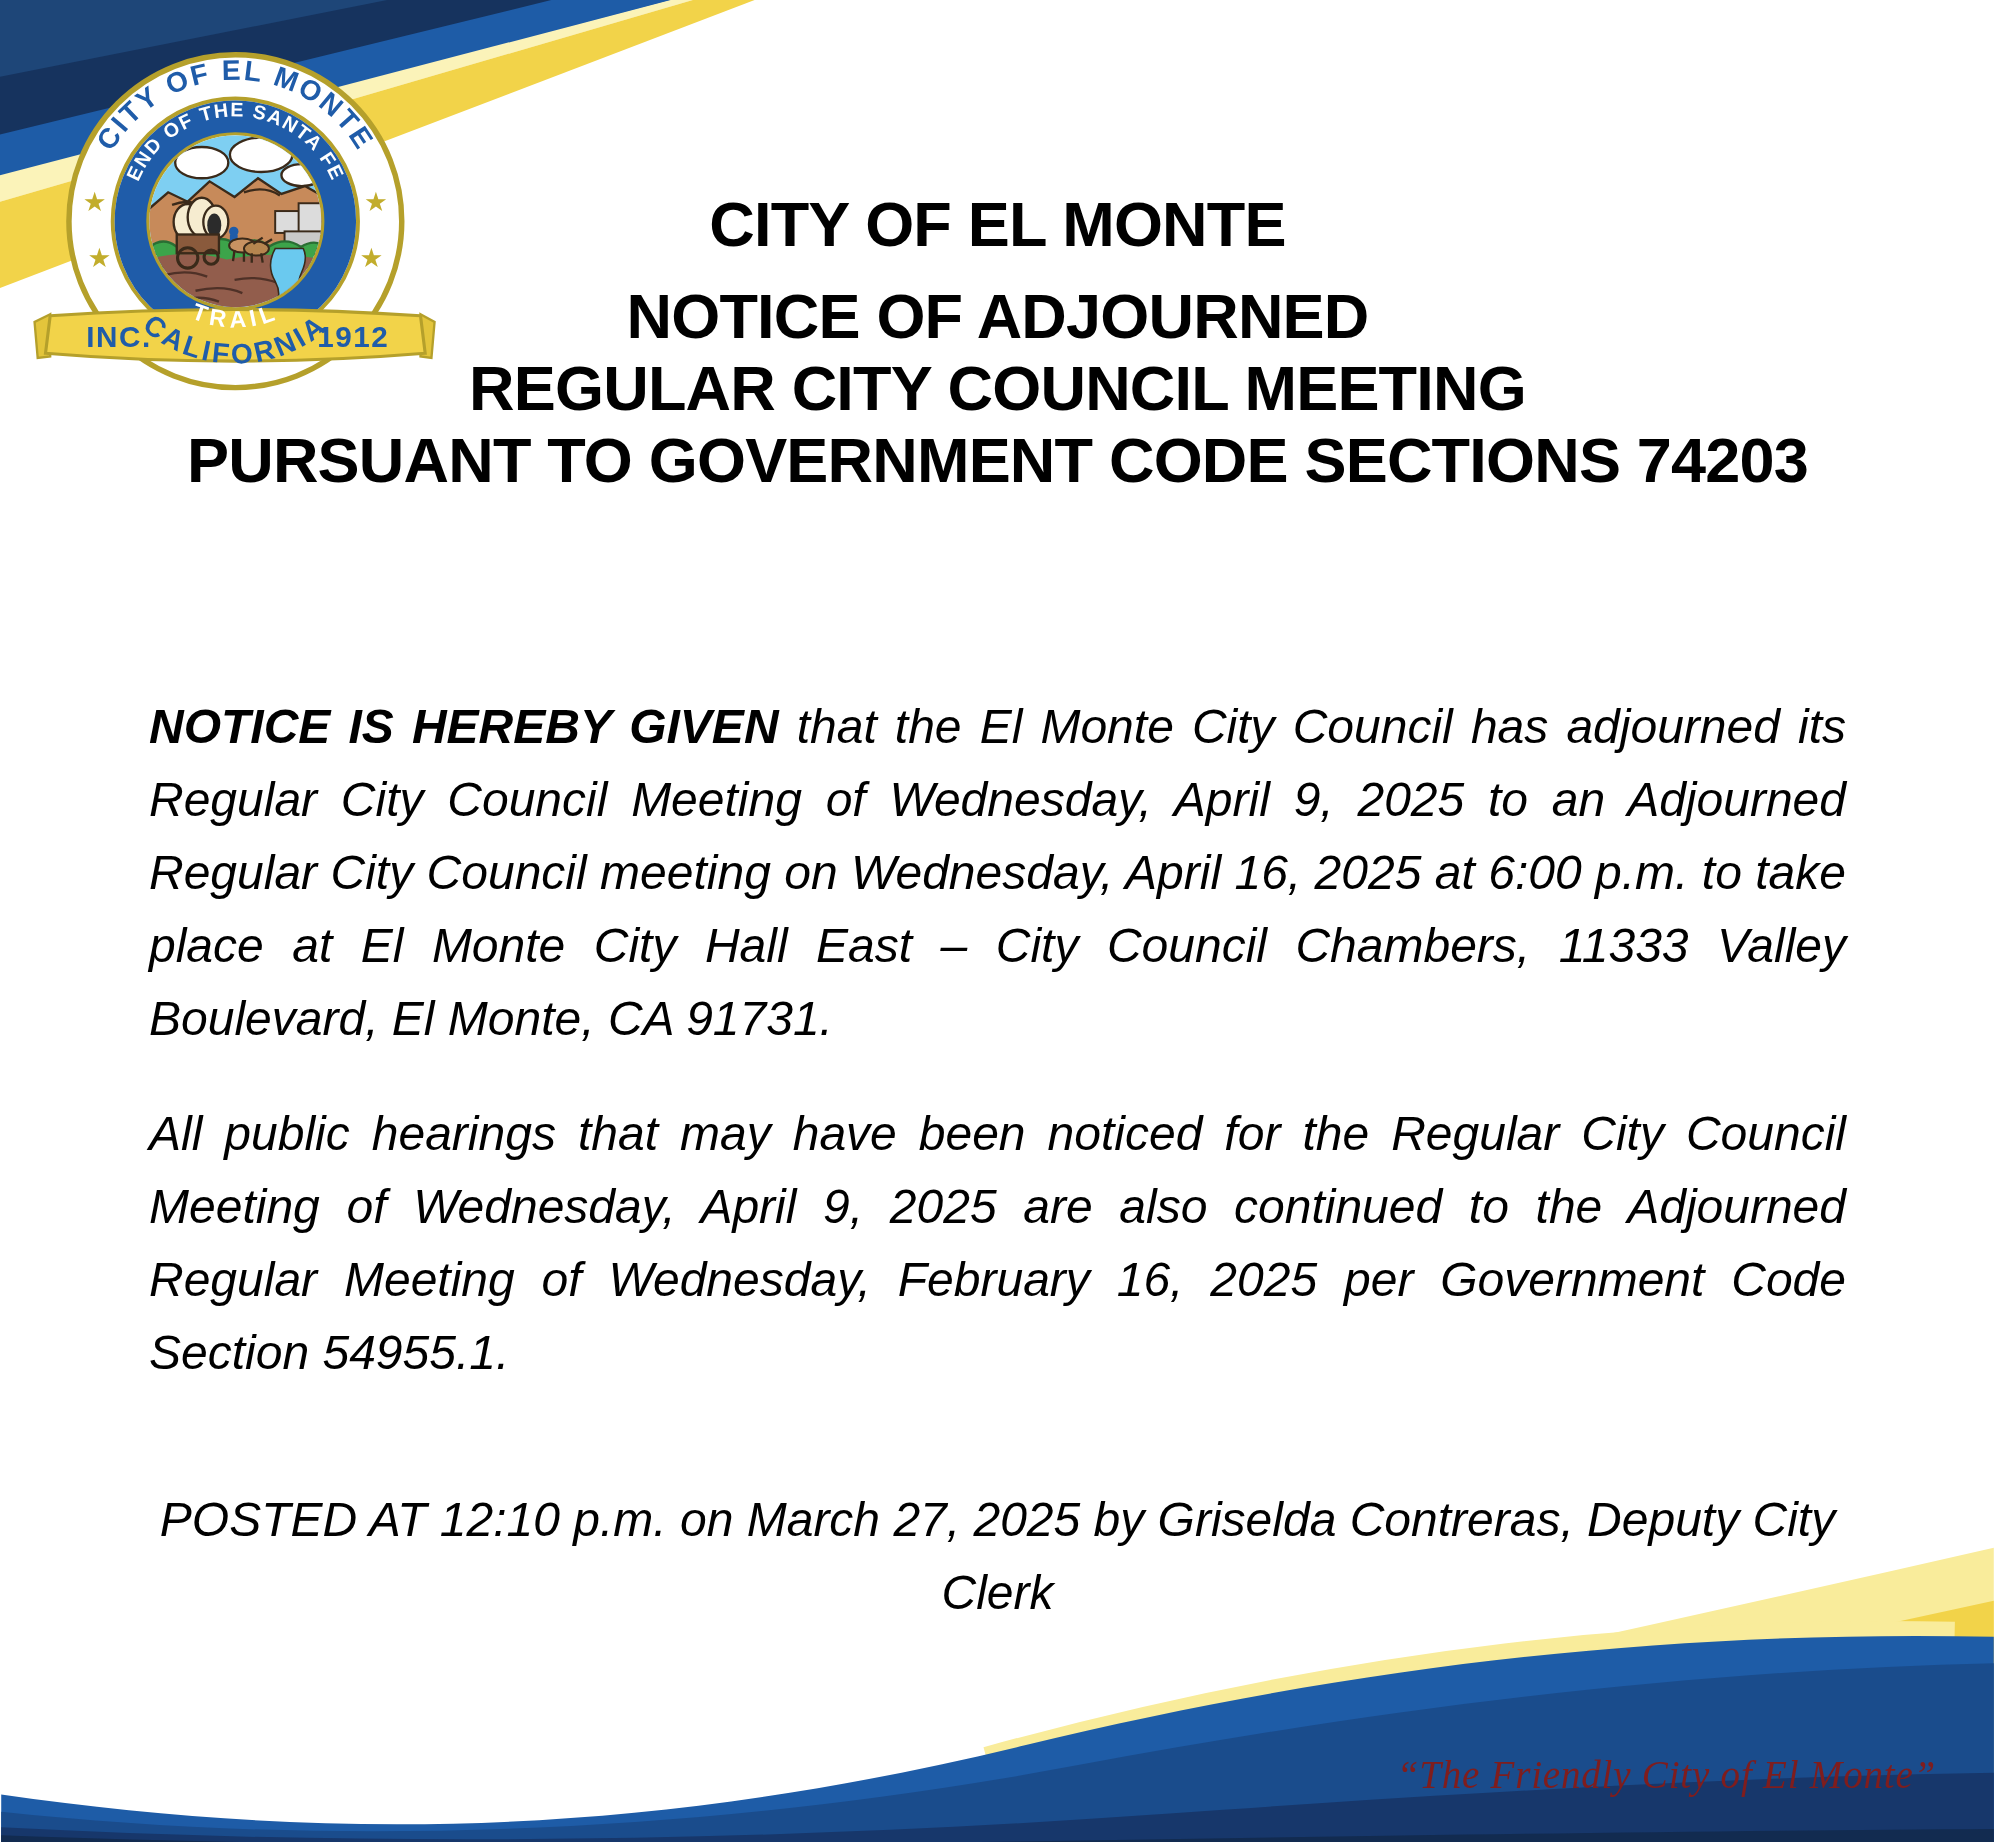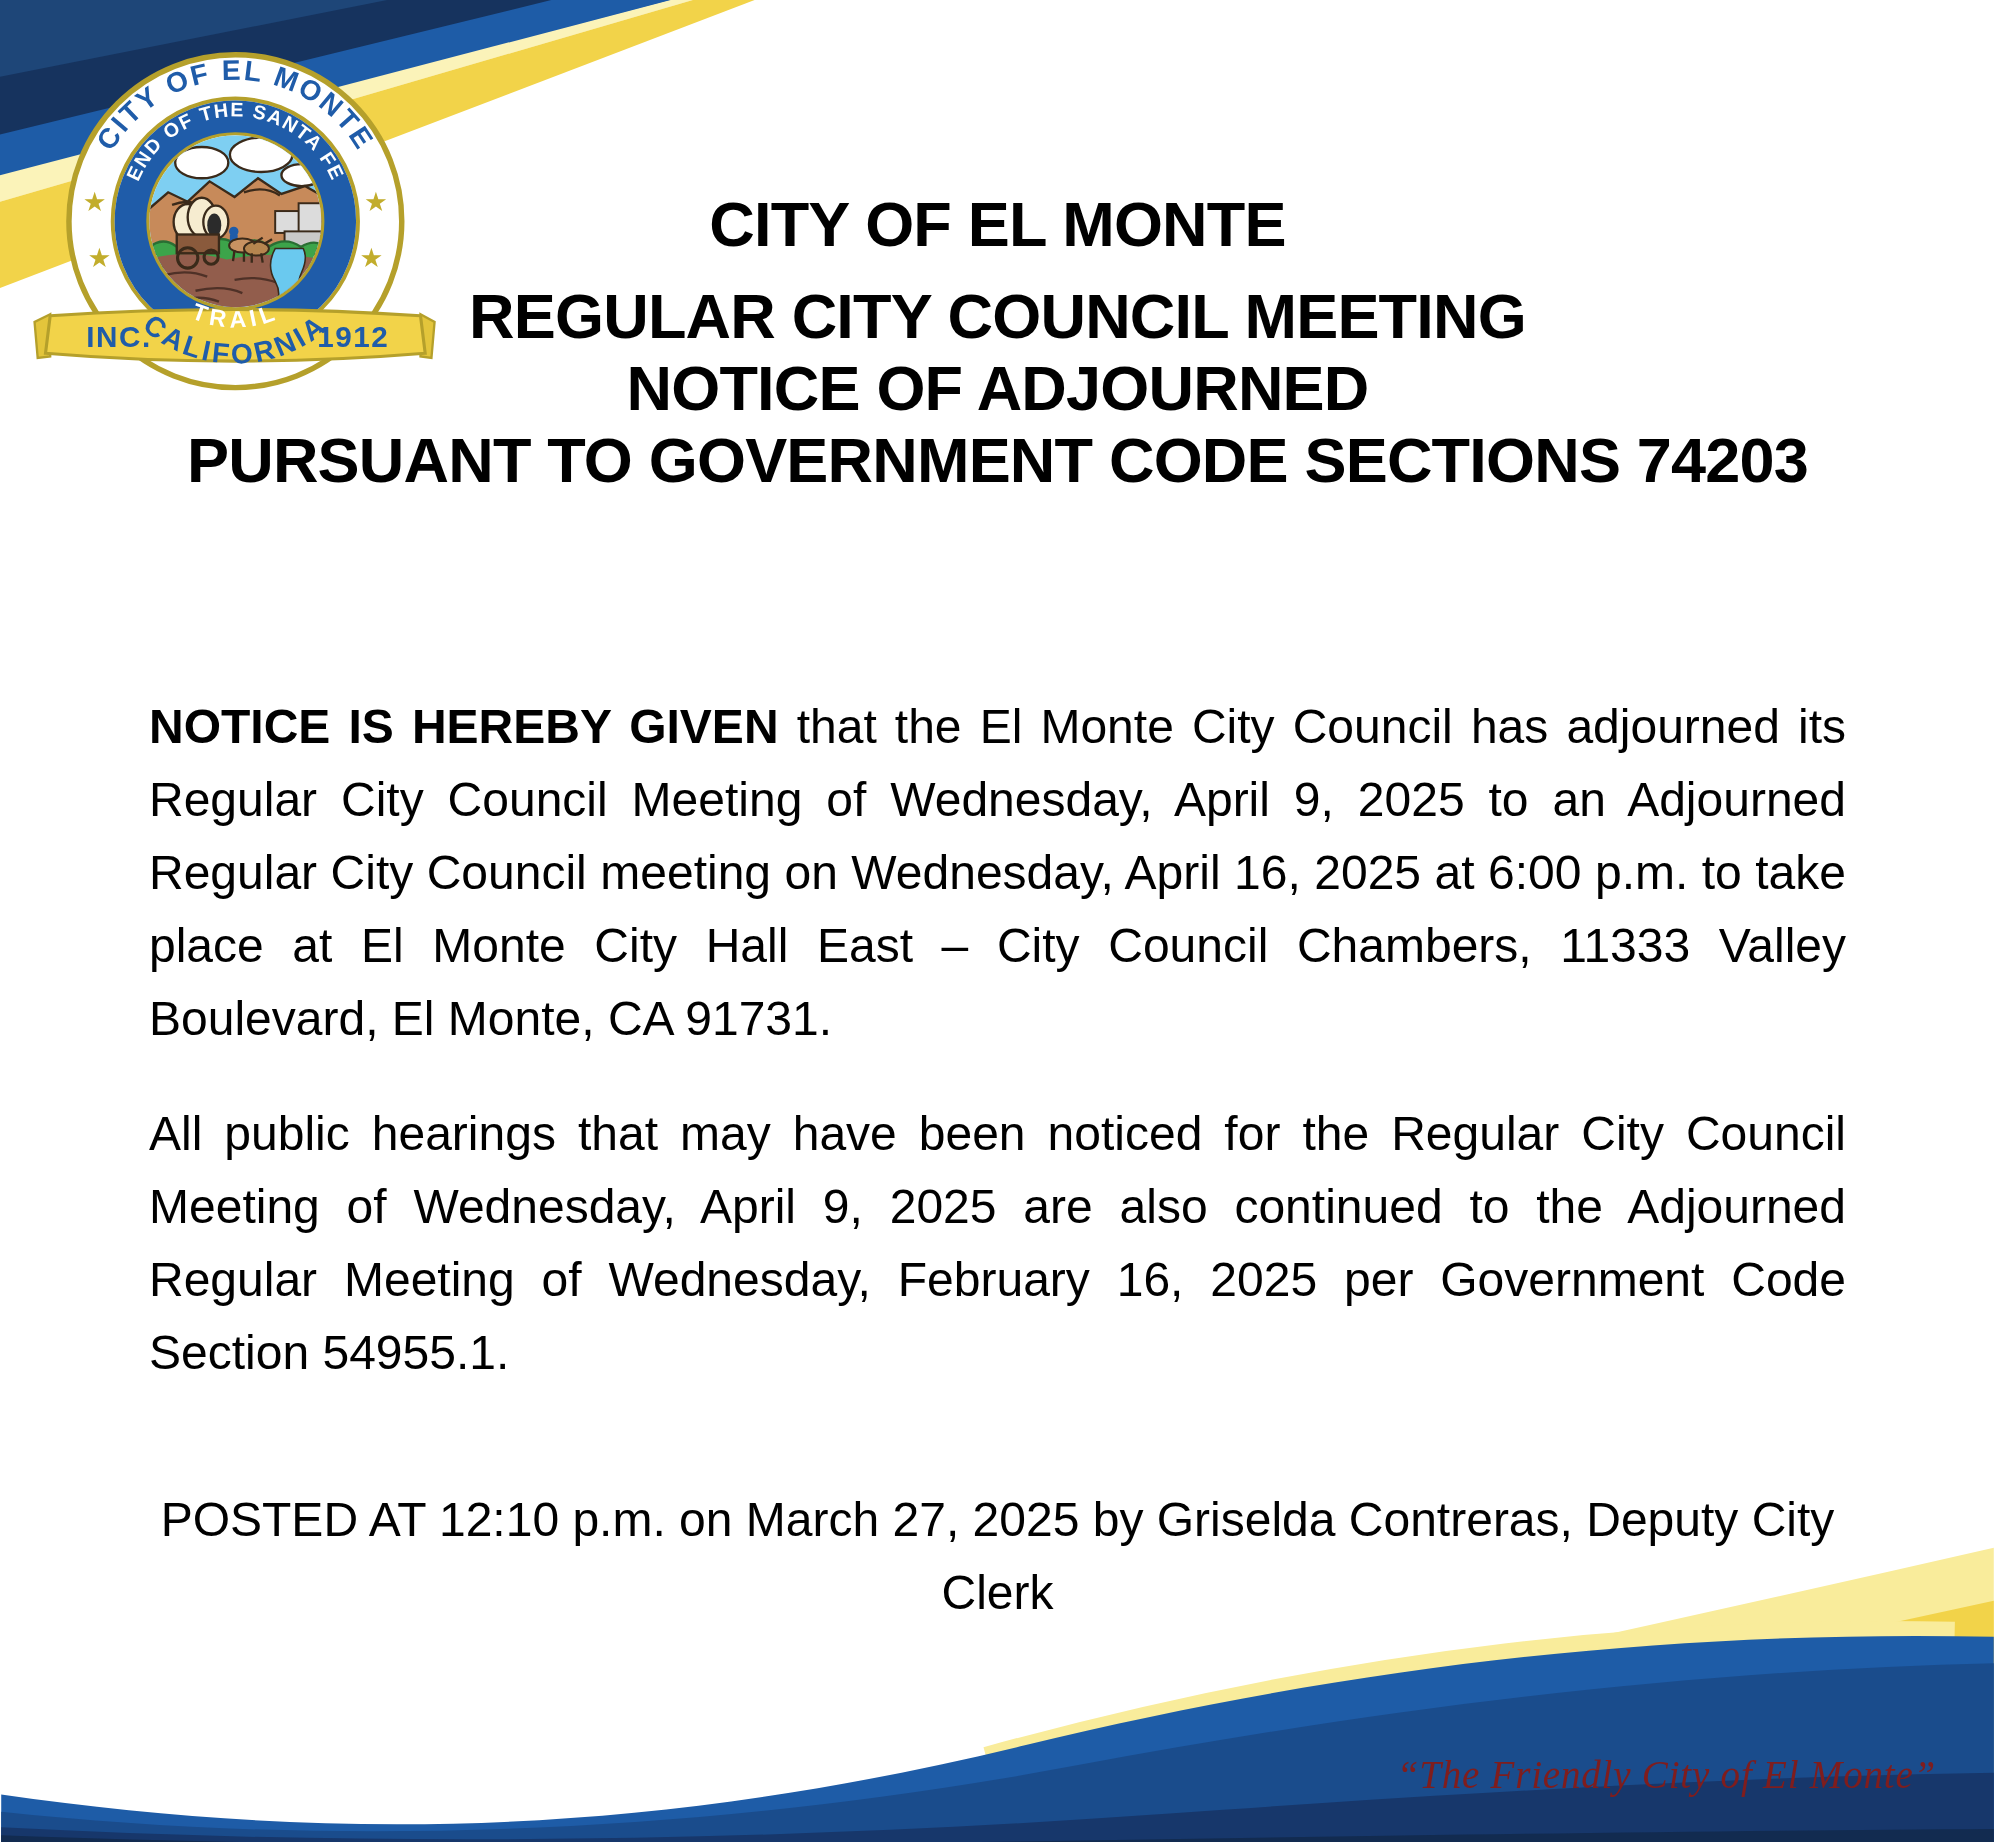--- a/index.html
+++ b/index.html
@@ -30,21 +30,21 @@
 
   .doc-body{
     position:absolute;
     left:149px;
     top:690px;
     width:1697px;
     font-size:48px;
     line-height:73px;
     letter-spacing:0;
   }
-  .doc-body p{margin:0;padding:0;text-align:justify;}
+  .doc-body p{margin:0;padding:0;text-align:justify;font-style:italic;}
   .doc-body p.para2{margin-top:42px;}
   .doc-body p.posted{margin-top:94px;text-align:center;}
   .bold-lead{font-weight:bold;}
 
   .tagline{
     position:absolute;
     right:59px;
     top:1752px;
     font-family:"Liberation Serif", serif;
     font-style:italic;
@@ -143,22 +143,22 @@
       <text x="481" y="270">★</text>
       <text x="475" y="342">★</text>
     </g>
   </svg>
 
   <div class="headings">
     <div class="block1">
       <div>CITY OF EL MONTE</div>
     </div>
     <div class="block2">
+      <div>NOTICE OF ADJOURNED</div>
       <div>REGULAR CITY COUNCIL MEETING</div>
-      <div>NOTICE OF ADJOURNED</div>
       <div>PURSUANT TO GOVERNMENT CODE SECTIONS 74203</div>
     </div>
   </div>
 
   <div class="doc-body">
     <p class="para1"><span class="bold-lead">NOTICE IS HEREBY GIVEN</span><span> that the El Monte City Council has adjourned its Regular City Council Meeting of Wednesday, April 9, 2025 to an Adjourned Regular City Council meeting on Wednesday, April 16, 2025 at 6:00 p.m. to take place at El Monte City Hall East – City Council Chambers, 11333 Valley Boulevard, El Monte, CA 91731.</span></p>
     <p class="para2">All public hearings that may have been noticed for the Regular City Council Meeting of Wednesday, April 9, 2025 are also continued to the Adjourned Regular Meeting of Wednesday, February 16, 2025 per Government Code Section 54955.1.</p>
     <p class="posted">POSTED AT 12:10 p.m. on March 27, 2025 by Griselda Contreras, Deputy City Clerk</p>
   </div>
 

